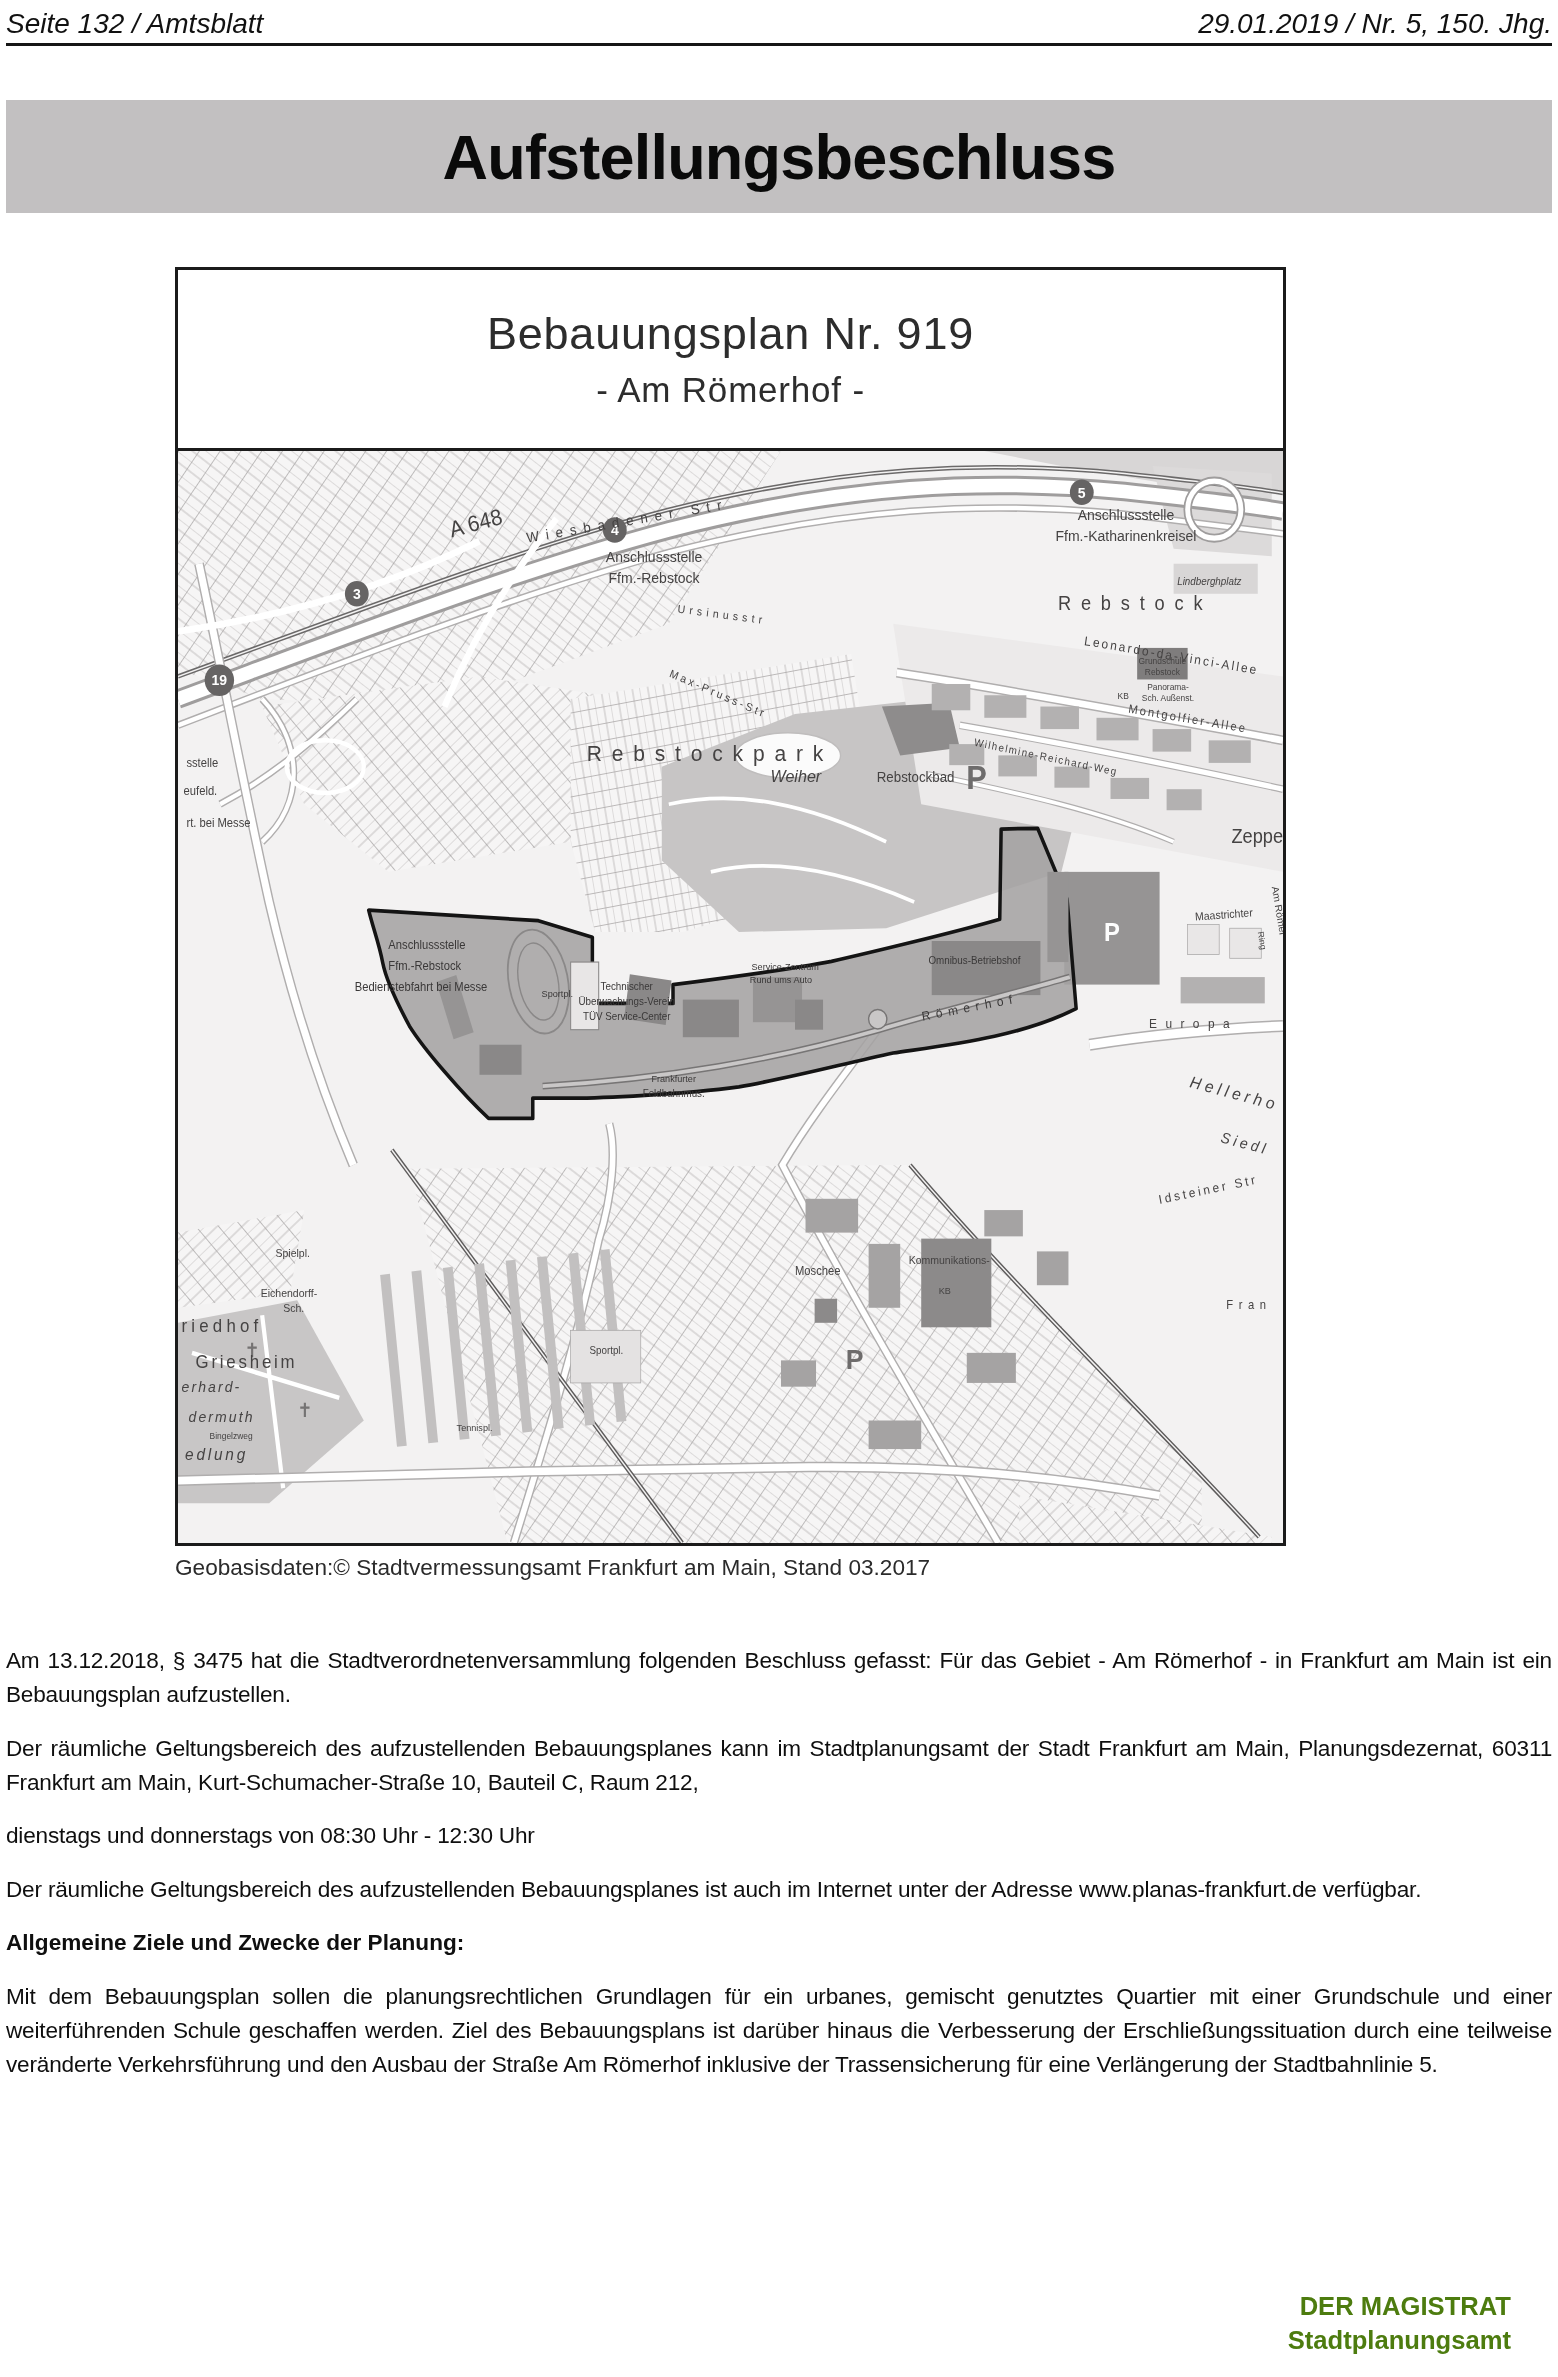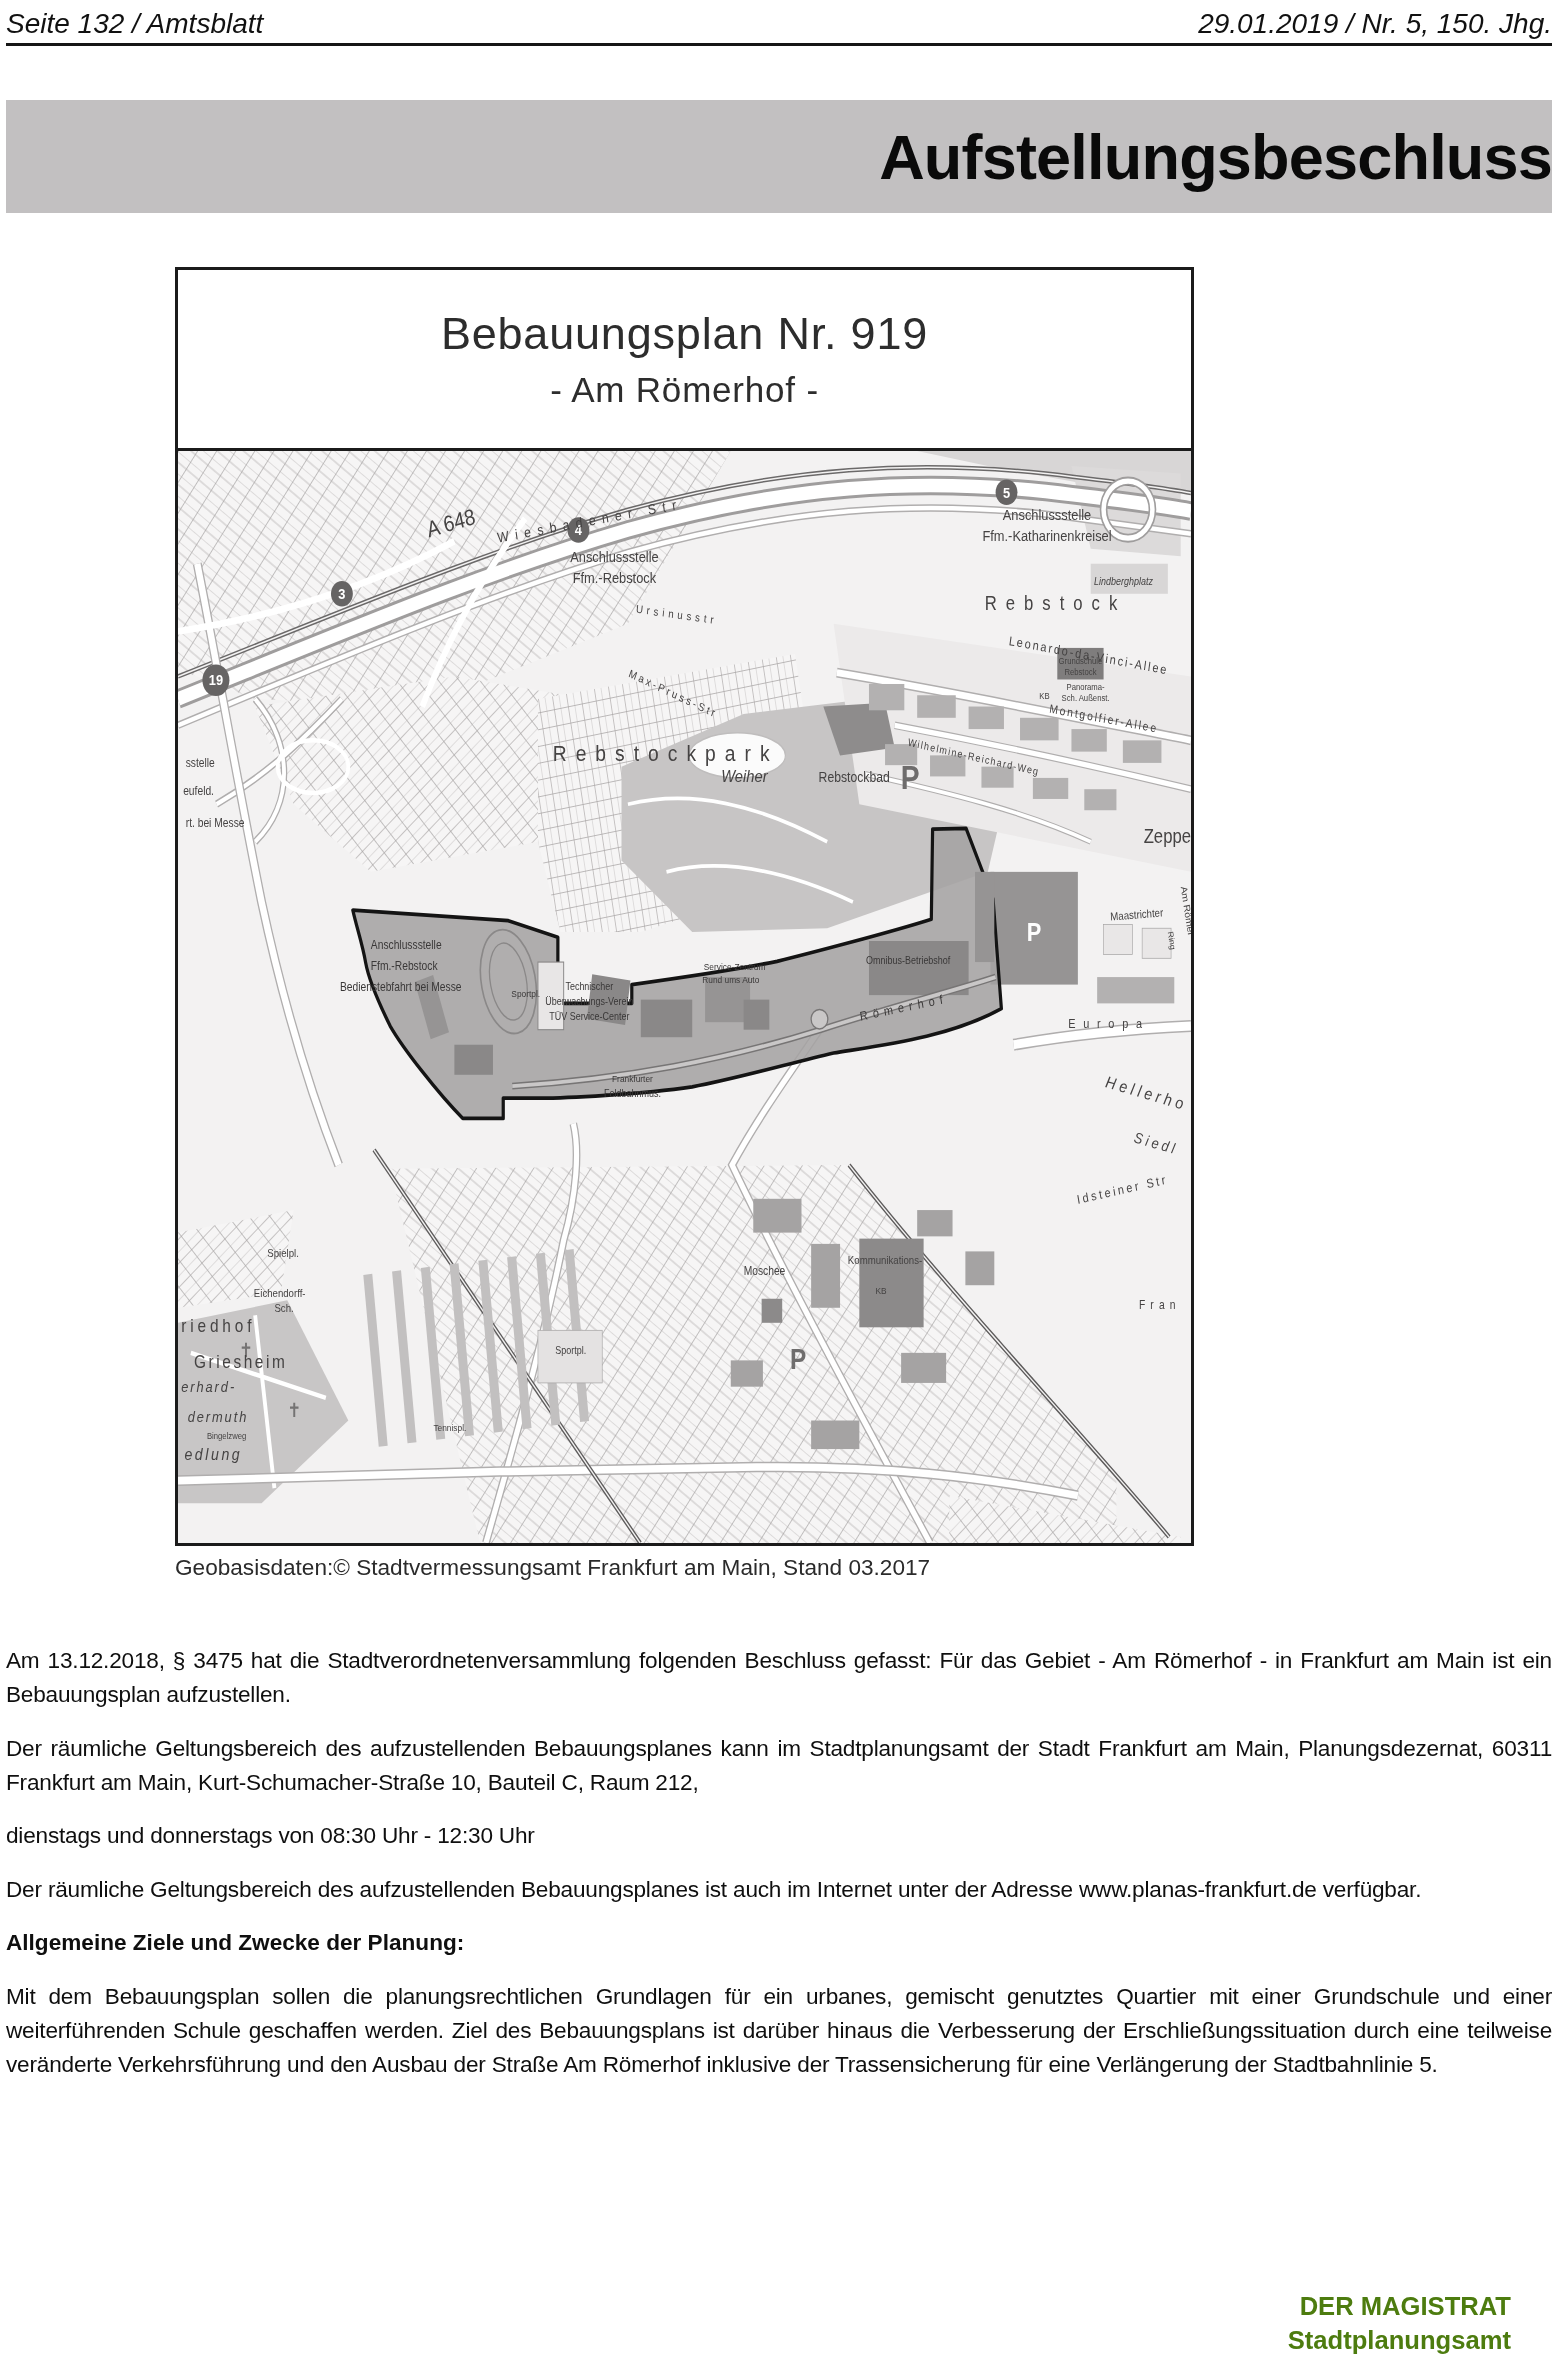--- a/index.html
+++ b/index.html
@@ -1,21 +1,21 @@
 <!DOCTYPE html>
 <html style="font-size:12px"><head>
 <meta charset="utf-8">
 <style>
   html,body{margin:0;padding:0;background:#ffffff;}
   body{width:1558px;height:2377px;position:relative;font-family:"Liberation Sans",sans-serif;color:#0f0f0f;}
   .hdr{position:absolute;top:9px;left:6px;right:6px;display:flex;justify-content:space-between;font-size:28px;line-height:30px;color:#111;font-style:italic;}
   .hdr-rule{position:absolute;top:43px;left:6px;right:6px;height:3px;background:#161616;}
-  .banner{position:absolute;top:100px;left:6px;width:1546px;height:113px;display:flex;align-items:center;justify-content:flex-end;}
+  .banner{position:absolute;top:100px;left:6px;width:1546px;height:113px;display:flex;align-items:center;justify-content:center;}
   .banner-title{font-size:63px;font-weight:bold;letter-spacing:-0.8px;color:#0a0a0a;}
-  .figure{position:absolute;left:175px;top:267px;width:1019px;height:1279px;border:3.8px solid #1b1b1b;box-sizing:border-box;display:flex;flex-direction:column;background:#fff;}
+  .figure{position:absolute;left:175px;top:267px;width:1111px;height:1279px;border:3.8px solid #1b1b1b;box-sizing:border-box;display:flex;flex-direction:column;background:#fff;}
   .fig-title{height:178px;border-bottom:3px solid #1b1b1b;display:flex;flex-direction:column;align-items:center;justify-content:center;gap:10.5px;background:#fff;}
   .fig-title .l1{font-size:45px;color:#2d2d2d;letter-spacing:0.8px;}
   .fig-title .l2{font-size:35px;color:#2d2d2d;letter-spacing:0.8px;}
   .map-wrap{flex:1;overflow:hidden;}
   svg{display:block;}
   svg text{font-family:"Liberation Sans",sans-serif;}
   .caption{position:absolute;left:175px;top:1555px;font-size:22.6px;color:#2b2b2b;}
   .bodytext{position:absolute;left:6px;top:1644px;width:1546px;}
   .bodytext p{margin:0 0 19.6px 0;font-size:22.6px;line-height:34px;text-align:justify;letter-spacing:-0.2px;}
   .bodytext p.last{margin-bottom:0;}

